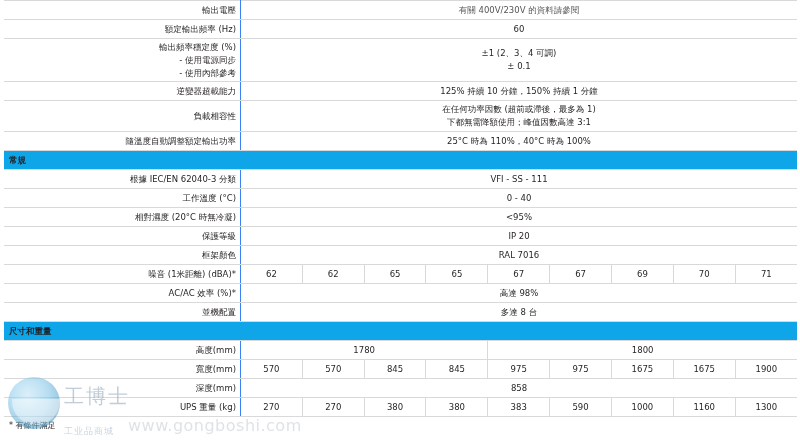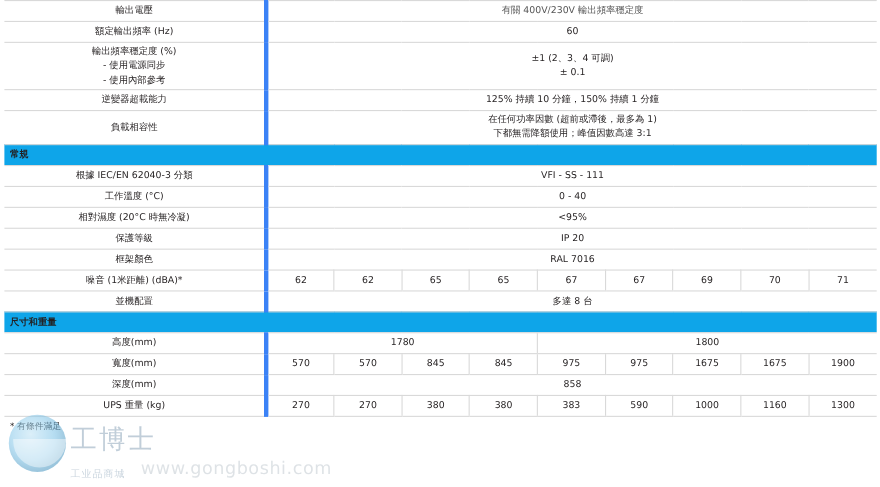--- a/index.html
+++ b/index.html
@@ -31,23 +31,23 @@
   }
   table.spec td {
     border-top: 1px solid #d9d9d9;
     border-bottom: 1px solid #d9d9d9;
     padding: 2px 4px;
     vertical-align: middle;
     height: 14px;
   }
   td.label {
     width: 228px;
-    text-align: center;
+    text-align: right;
     padding-left: 5px;
-    border-right: 4px solid #3b82f6;
+    border-right: 1px solid #3b82f6;
   }
   td.val {
     text-align: center;
   }
   td.val-split {
     text-align: center;
     border-left: 1px solid #d9d9d9;
   }
   tr.section td {
     background: #0ea5e9;
@@ -96,21 +96,21 @@
     top: 22px;
     width: 48px;
     height: 26px;
     border-radius: 0 0 26px 26px;
     background: rgba(255,255,255,0.45);
   }
   .wm-text-main {
     position: absolute;
     left: 56px;
     top: 8px;
-    font-size: 24px;
+    font-size: 20px;
     color: #8fa7bb;
     font-family: "DejaVu Sans", "Liberation Sans", sans-serif;
     letter-spacing: 2px;
   }
   .wm-text-sub {
     position: absolute;
     left: 56px;
     top: 50px;
     font-size: 9px;
     color: #9fb3c4;
@@ -126,41 +126,45 @@
   }
 </style>
 </head>
 <body>
 
 <div class="sheet">
   <table class="spec">
     <tbody>
         <tr>
           <td class="label">輸出電壓</td>
-          <td class="val clipped-top" colspan="9">有關 400V/230V 輸出頻率穩定度</td>
+          <td class="val clipped-top" colspan="9">有關 400V/230V 的資料請參閱</td>
         </tr>
         <tr>
           <td class="label">額定輸出頻率 (Hz)</td>
           <td class="val" colspan="9">60</td>
         </tr>
         <tr>
           <td class="label multiline">輸出頻率穩定度 (%)
 - 使用電源同步
 - 使用內部參考</td>
           <td class="val multiline" colspan="9">±1 (2、3、4 可調)
 ± 0.1</td>
         </tr>
         <tr>
           <td class="label">逆變器超載能力</td>
           <td class="val" colspan="9">125% 持續 10 分鐘，150% 持續 1 分鐘</td>
         </tr>
         <tr>
           <td class="label multiline">負載相容性</td>
           <td class="val multiline" colspan="9">在任何功率因數 (超前或滯後，最多為 1)
 下都無需降額使用；峰值因數高達 3:1</td>
+        </tr>
+        <tr>
+          <td class="label">隨溫度自動調整額定輸出功率</td>
+          <td class="val" colspan="9">25°C 時為 110%，40°C 時為 100%</td>
         </tr>
         <tr class="section">
           <td colspan="10">常規</td>
         </tr>
         <tr>
           <td class="label">根據 IEC/EN 62040-3 分類</td>
           <td class="val" colspan="9">VFI - SS - 111</td>
         </tr>
         <tr>
           <td class="label">工作溫度 (°C)</td>
@@ -182,20 +186,24 @@
           <td class="label">噪音 (1米距離) (dBA)*</td>
           <td class="val-split" colspan="1">62</td>
           <td class="val-split" colspan="1">62</td>
           <td class="val-split" colspan="1">65</td>
           <td class="val-split" colspan="1">65</td>
           <td class="val-split" colspan="1">67</td>
           <td class="val-split" colspan="1">67</td>
           <td class="val-split" colspan="1">69</td>
           <td class="val-split" colspan="1">70</td>
           <td class="val-split" colspan="1">71</td>
+        </tr>
+        <tr>
+          <td class="label">AC/AC 效率 (%)*</td>
+          <td class="val" colspan="9">高達 98%</td>
         </tr>
         <tr>
           <td class="label">並機配置</td>
           <td class="val" colspan="9">多達 8 台</td>
         </tr>
         <tr class="section">
           <td colspan="10">尺寸和重量</td>
         </tr>
         <tr>
           <td class="label">高度(mm)</td>

